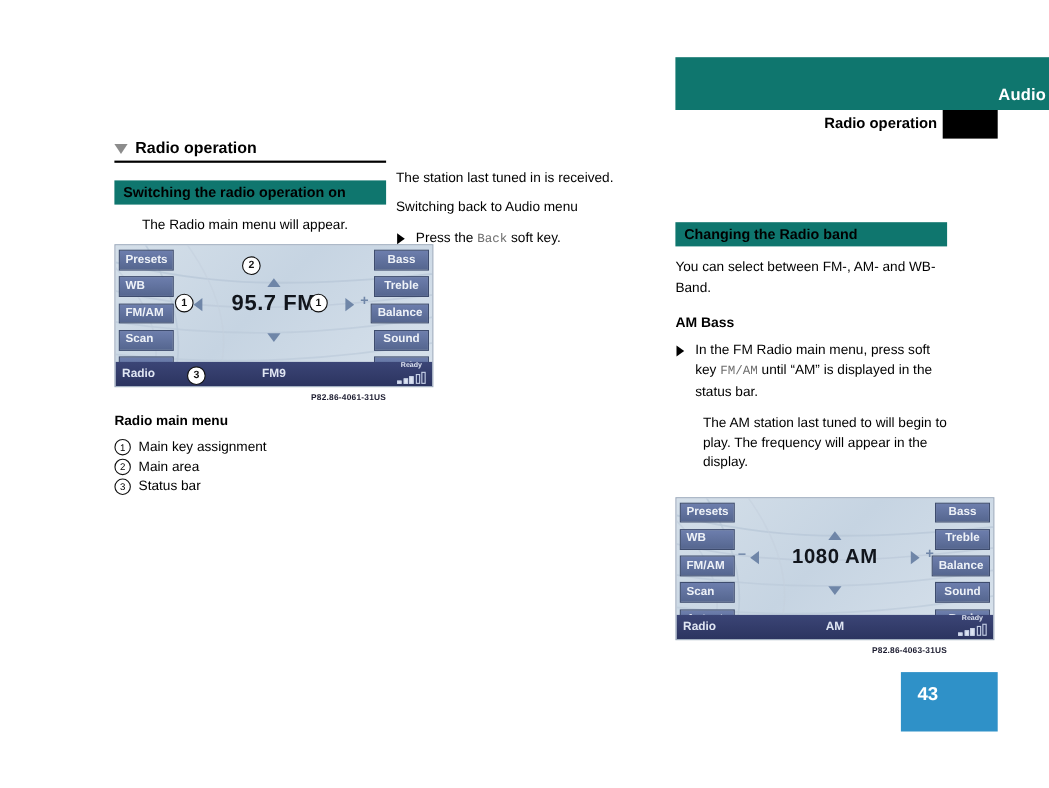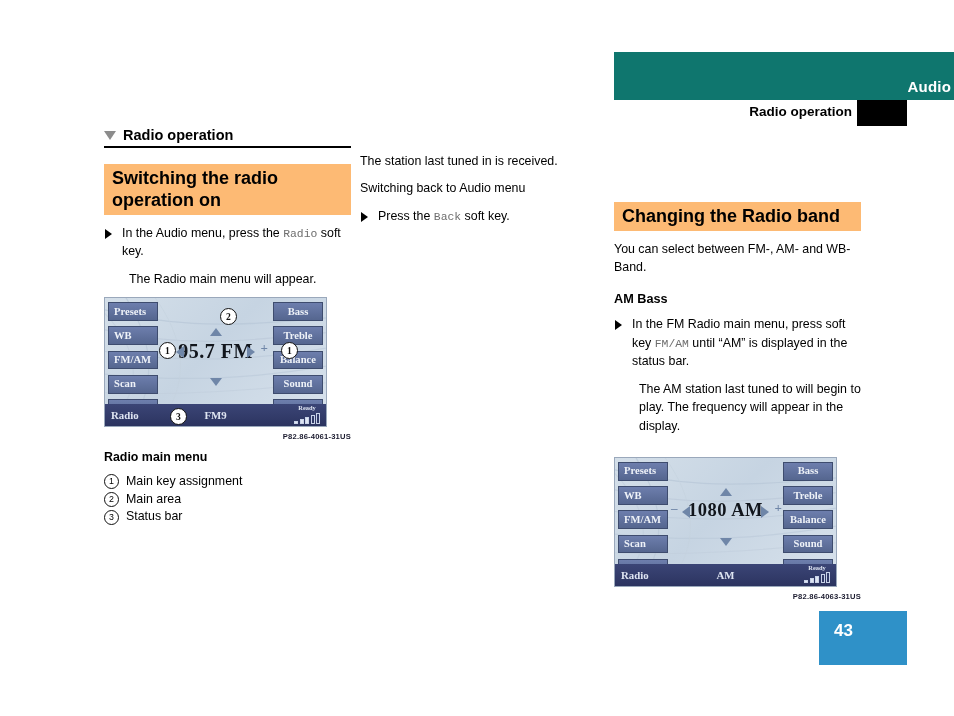--- a/index.html
+++ b/index.html
@@ -85,22 +85,22 @@
     flex: none;
   }
   .sec-title-text {
     font-size: 14.5px;
     font-weight: bold;
     line-height: 1;
   }
 
   
   .subhead {
-    background: #fdba74;
-    font-size: 18px;
+    background: #0f766e;
+    font-size: 13px;
     font-weight: bold;
     padding: 3px 0 3px 8px;
     margin-bottom: 9px;
     line-height: 1.25;
   }
 
   
   .p {
     font-size: 12.4px;
     line-height: 1.48;
@@ -134,28 +134,27 @@
 
   .bold-lead {
     font-size: 12.7px;
     font-weight: bold;
     margin: 16px 0 9px 0;
   }
 
   
   .display {
     position: relative;
-    width: 223px;
+    width: 290px;
     height: 130px;
     background: linear-gradient(135deg, #d4dfe9 0%, #c6d4e2 45%, #d8e2ec 100%);
     border: 1px solid #9aa8bb;
     box-sizing: border-box;
     overflow: hidden;
     margin-top: 4px;
-    font-family: Liberation Serif, serif;
   }
   .display-swirl {
     position: absolute;
     inset: 0;
     pointer-events: none;
   }
   .skeys {
     position: absolute;
     top: 4px;
     display: flex;
@@ -333,24 +332,20 @@
 
 <div class="col col-left">
 
   <div class="sec-title">
     <span class="tri-down"></span>
     <span class="sec-title-text">Radio operation</span>
   </div>
 
   <div class="subhead">Switching the radio operation on</div>
 
-  <div class="bullet-row">
-    <span class="tri-right"></span>
-    <span class="bullet-text"><span>In the Audio menu, press the </span><span class="mono">Radio</span><span> soft key.</span></span>
-  </div>
 
   <p class="p p-indent">The Radio main menu will appear.</p>
 
   <div class="display">
     <svg class="display-swirl" viewBox="0 0 245 130" preserveAspectRatio="none">
       <path d="M-20,8 C60,30 120,36 265,20" stroke="#b9c8d8" stroke-width="1.4" fill="none" opacity="0.8"></path>
       <path d="M-20,30 C70,56 150,50 265,36" stroke="#bccada" stroke-width="1.3" fill="none" opacity="0.75"></path>
       <path d="M-20,56 C80,74 170,70 265,52" stroke="#bccada" stroke-width="1.3" fill="none" opacity="0.7"></path>
       <path d="M-20,82 C90,96 180,88 265,72" stroke="#bccada" stroke-width="1.3" fill="none" opacity="0.7"></path>
       <path d="M-20,104 C70,110 170,102 265,92" stroke="#c2cfdd" stroke-width="1.2" fill="none" opacity="0.7"></path>

